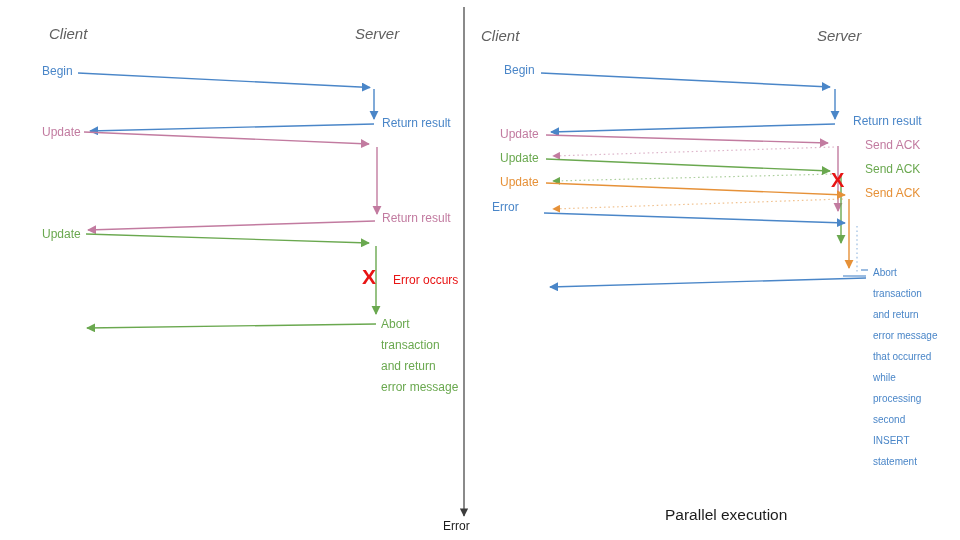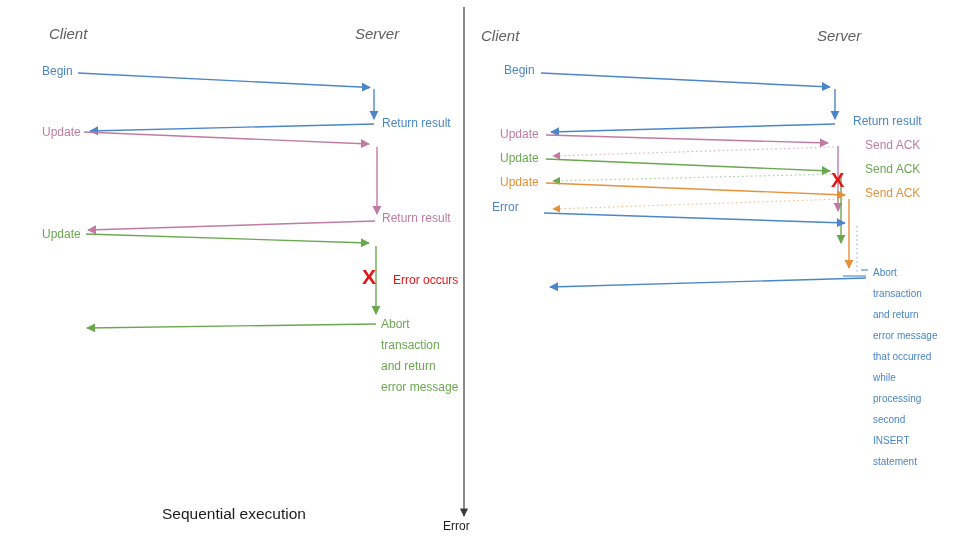--- a/index.html
+++ b/index.html
@@ -96,21 +96,20 @@
   <div class="lbl c-green" style="left:42px;top:228px;">Update</div>
 
   <div class="xmark" style="left:362px;top:266px;font-size:21px;">X</div>
   <div class="lbl c-red" style="left:393px;top:274px;">Error occurs</div>
 
   <div class="abort c-green" style="left:381px;top:314px;width:92px;font-size:12px;">Abort
 transaction
 and return
 error message</div>
 
-  <div class="caption" style="left:162px;top:505px;">Sequential execution</div>
 
   <div class="hdr" style="left:481px;top:27px;">Client</div>
   <div class="hdr" style="left:817px;top:27px;">Server</div>
 
   <div class="lbl c-blue" style="left:504px;top:64px;">Begin</div>
   <div class="lbl c-blue" style="left:853px;top:115px;">Return result</div>
   <div class="lbl c-pink" style="left:500px;top:128px;">Update</div>
   <div class="lbl c-pink" style="left:865px;top:139px;">Send ACK</div>
   <div class="lbl c-green" style="left:500px;top:152px;">Update</div>
   <div class="lbl c-green" style="left:865px;top:163px;">Send ACK</div>
@@ -124,16 +123,17 @@
 transaction
 and return
 error message
 that occurred
 while
 processing
 second
 INSERT
 statement</div>
 
+  <div class="caption" style="left:665px;top:506px;">Parallel execution</div>
 
   <div class="lbl c-dark" style="left:443px;top:520px;">Error</div>
 
 </div>
 
 </body></html>

